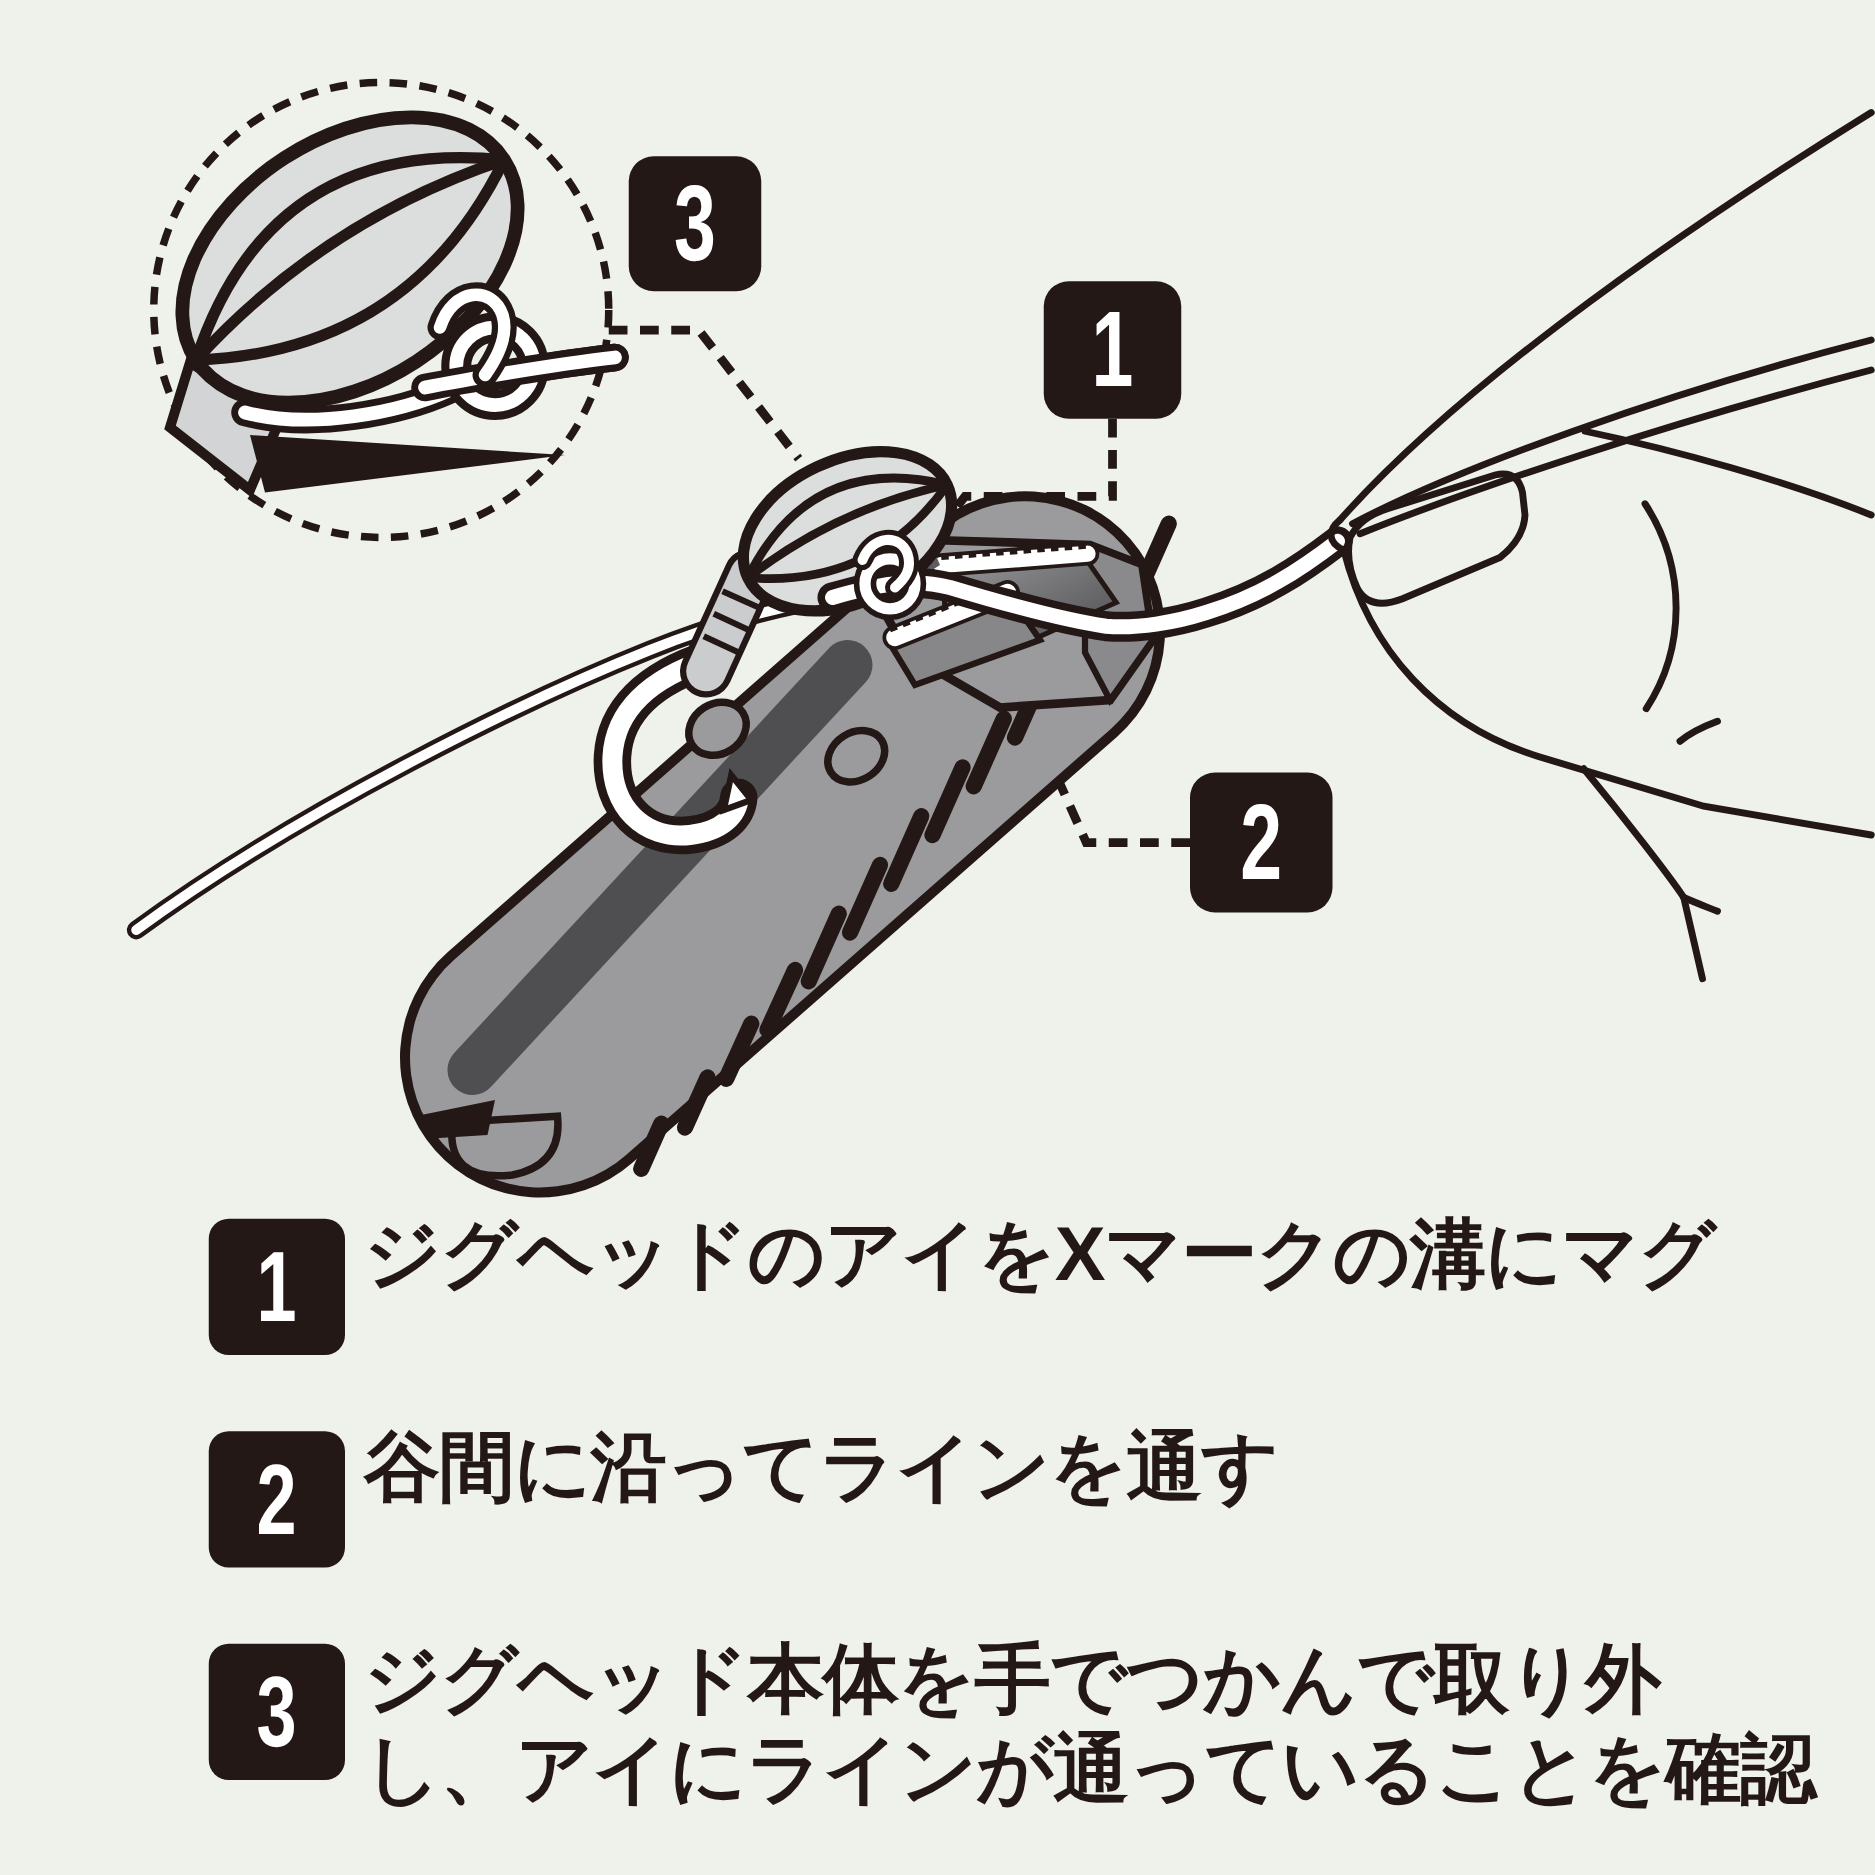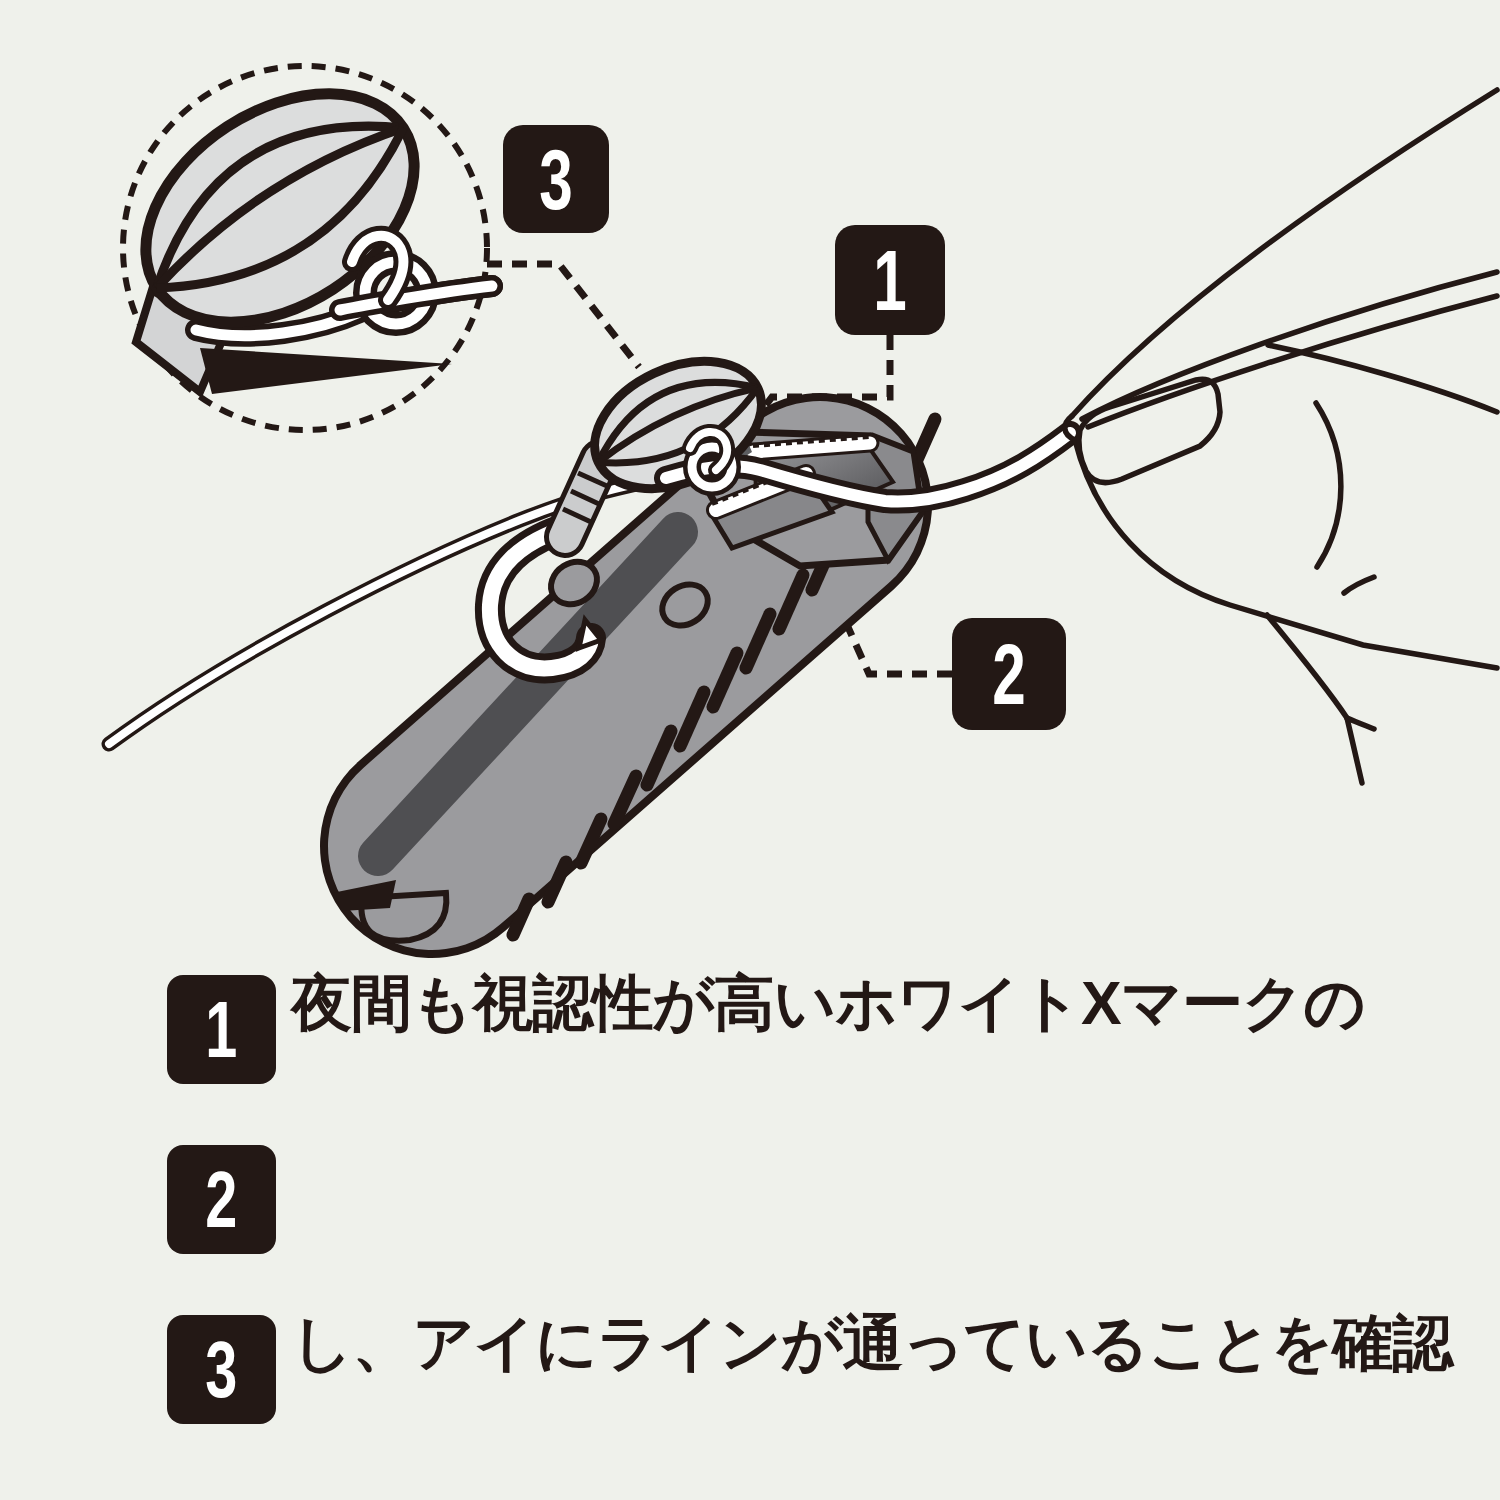--- a/index.html
+++ b/index.html
@@ -177,31 +177,33 @@
   </div>
   <div class="callout" id="callout-3">
     <span class="glyph">3</span>
   </div>
 
   <div class="step" id="step-1">
     <div class="num">
       <span class="glyph">1</span>
     </div>
     <div class="txt">
-      <span style="display:block">夜間も視認性が高いホワイトXマークの</span>
+      <span style="display:block">ジグヘッドのアイをXマークの溝にマグ</span>
     </div>
   </div>
   <div class="step" id="step-2">
     <div class="num">
       <span class="glyph">2</span>
     </div>
     <div class="txt">
+      <span style="display:block">谷間に沿ってラインを通す</span>
     </div>
   </div>
   <div class="step" id="step-3">
     <div class="num">
       <span class="glyph">3</span>
     </div>
     <div class="txt">
+      <span style="display:block">ジグヘッド本体を手でつかんで取り外</span>
       <span style="display:block">し、アイにラインが通っていることを確認</span>
     </div>
   </div>
 </div>
 
 </body></html>

